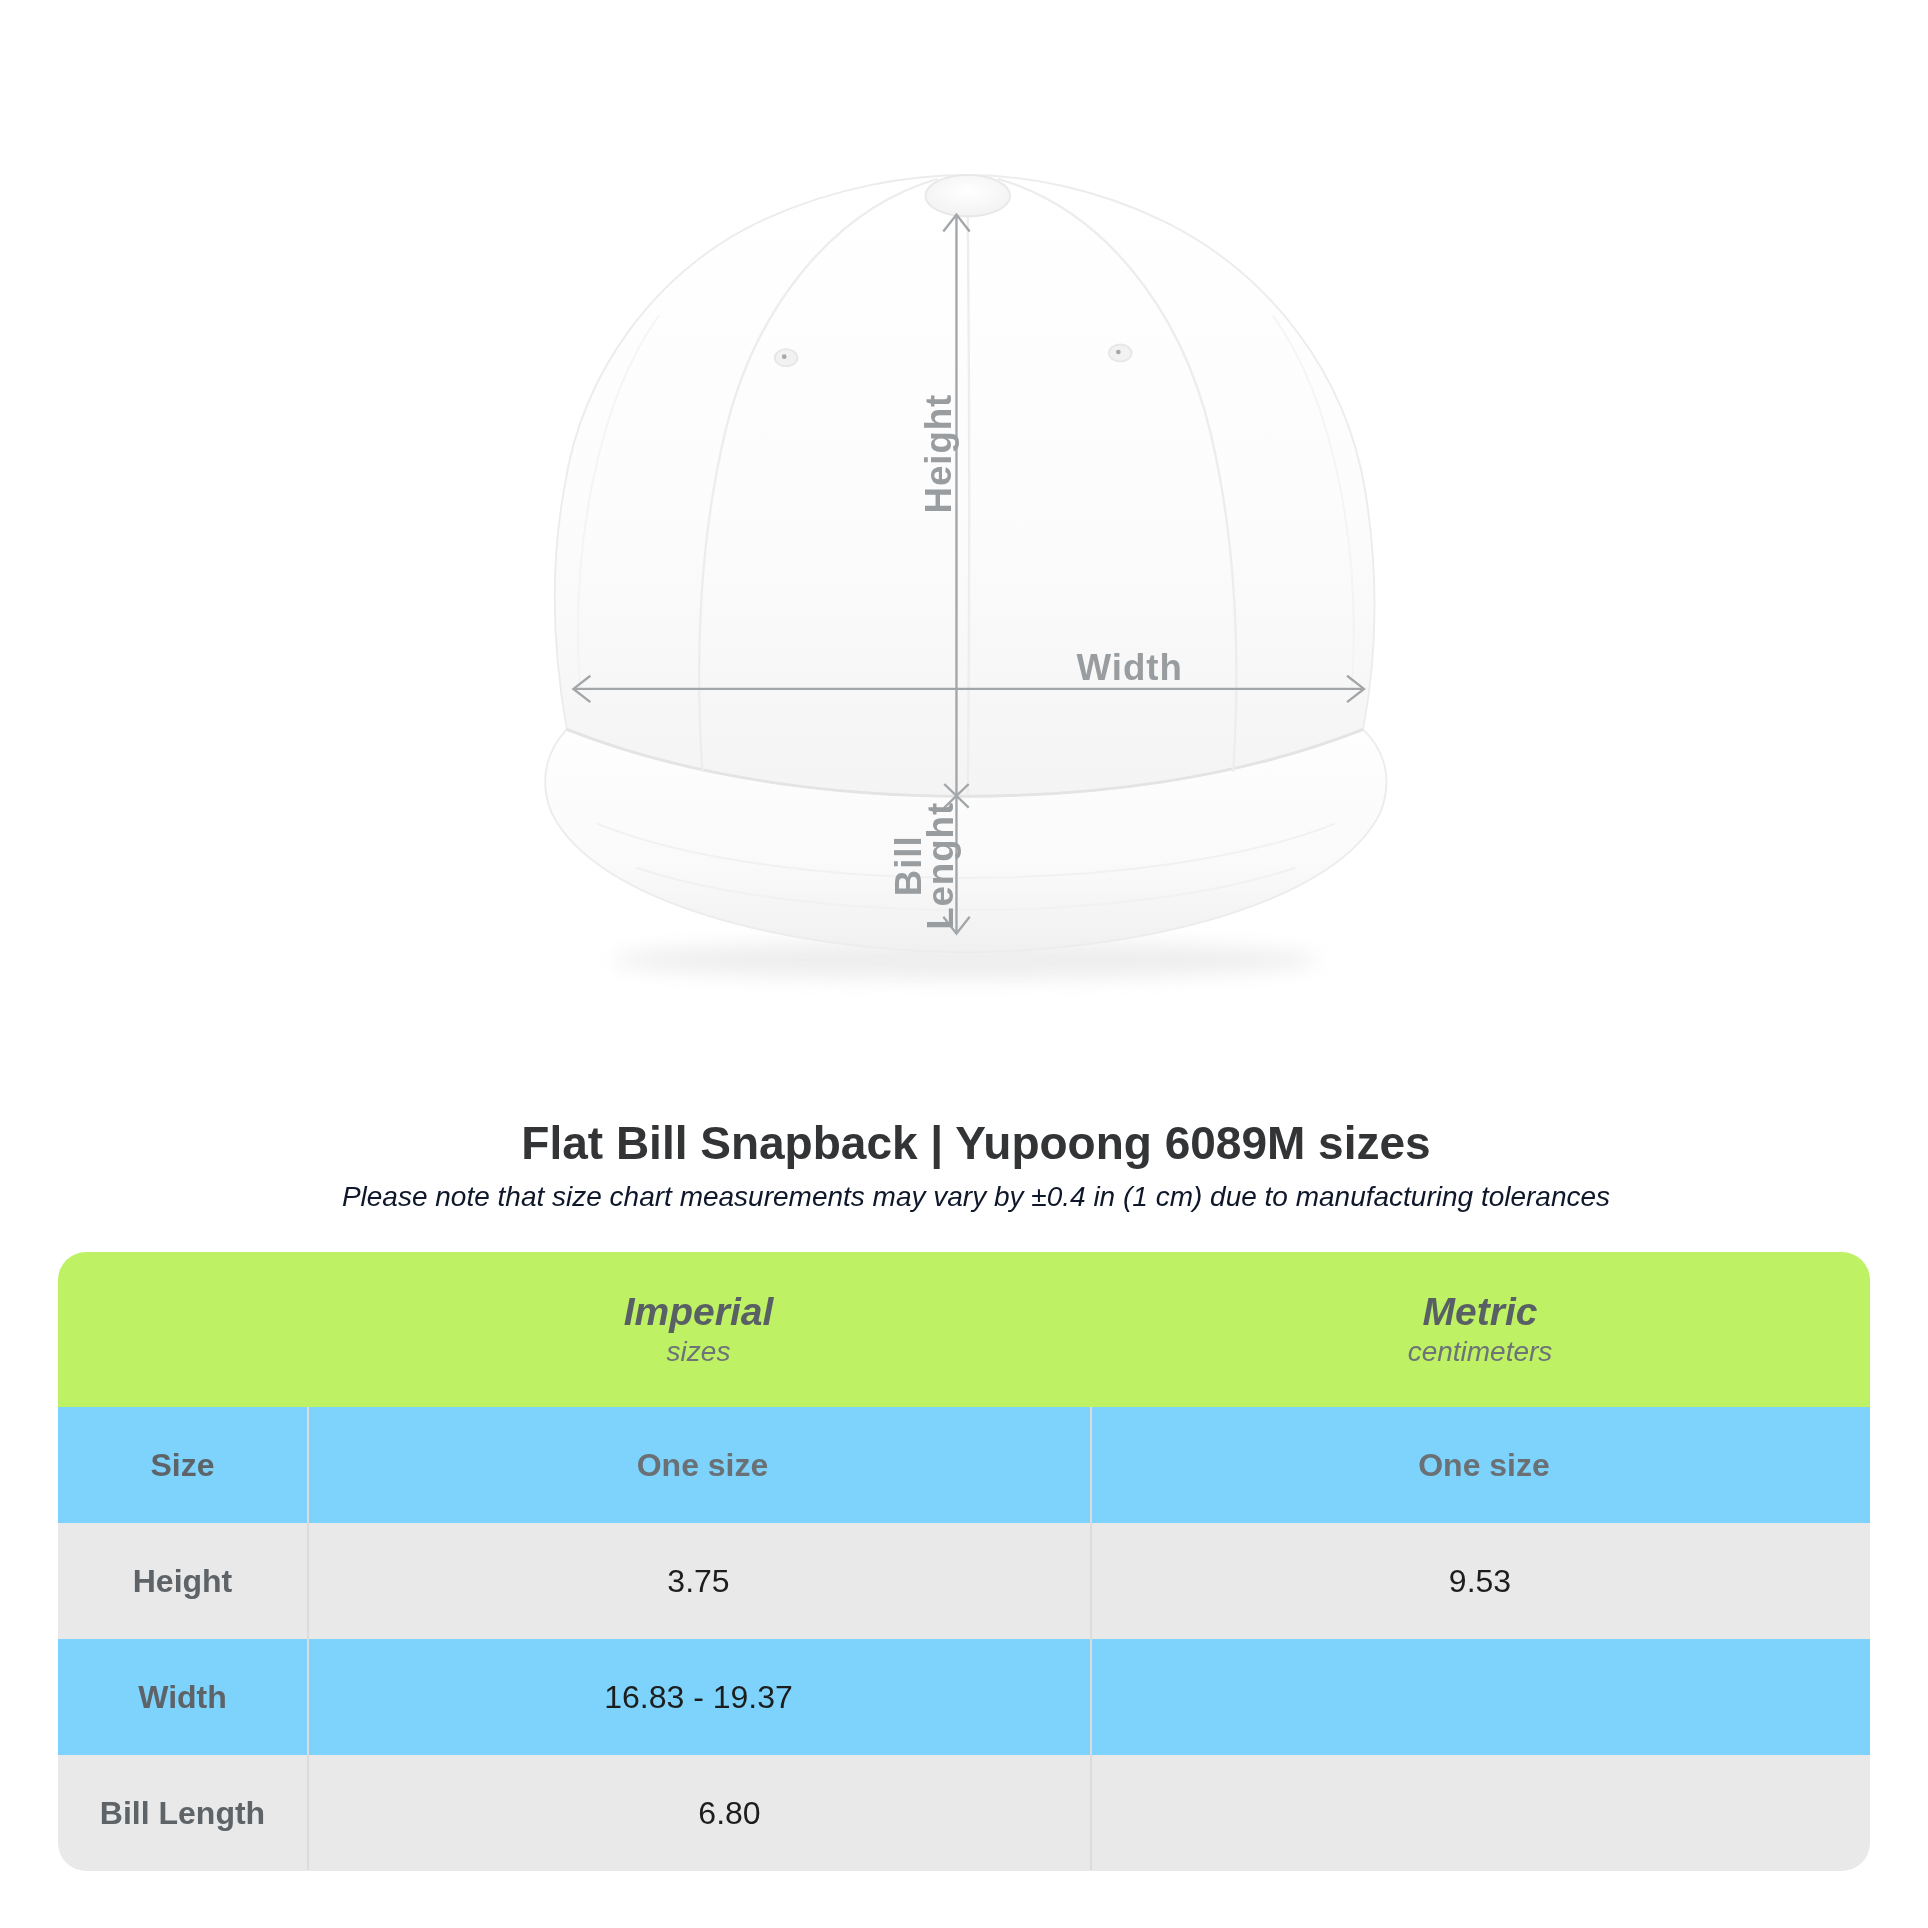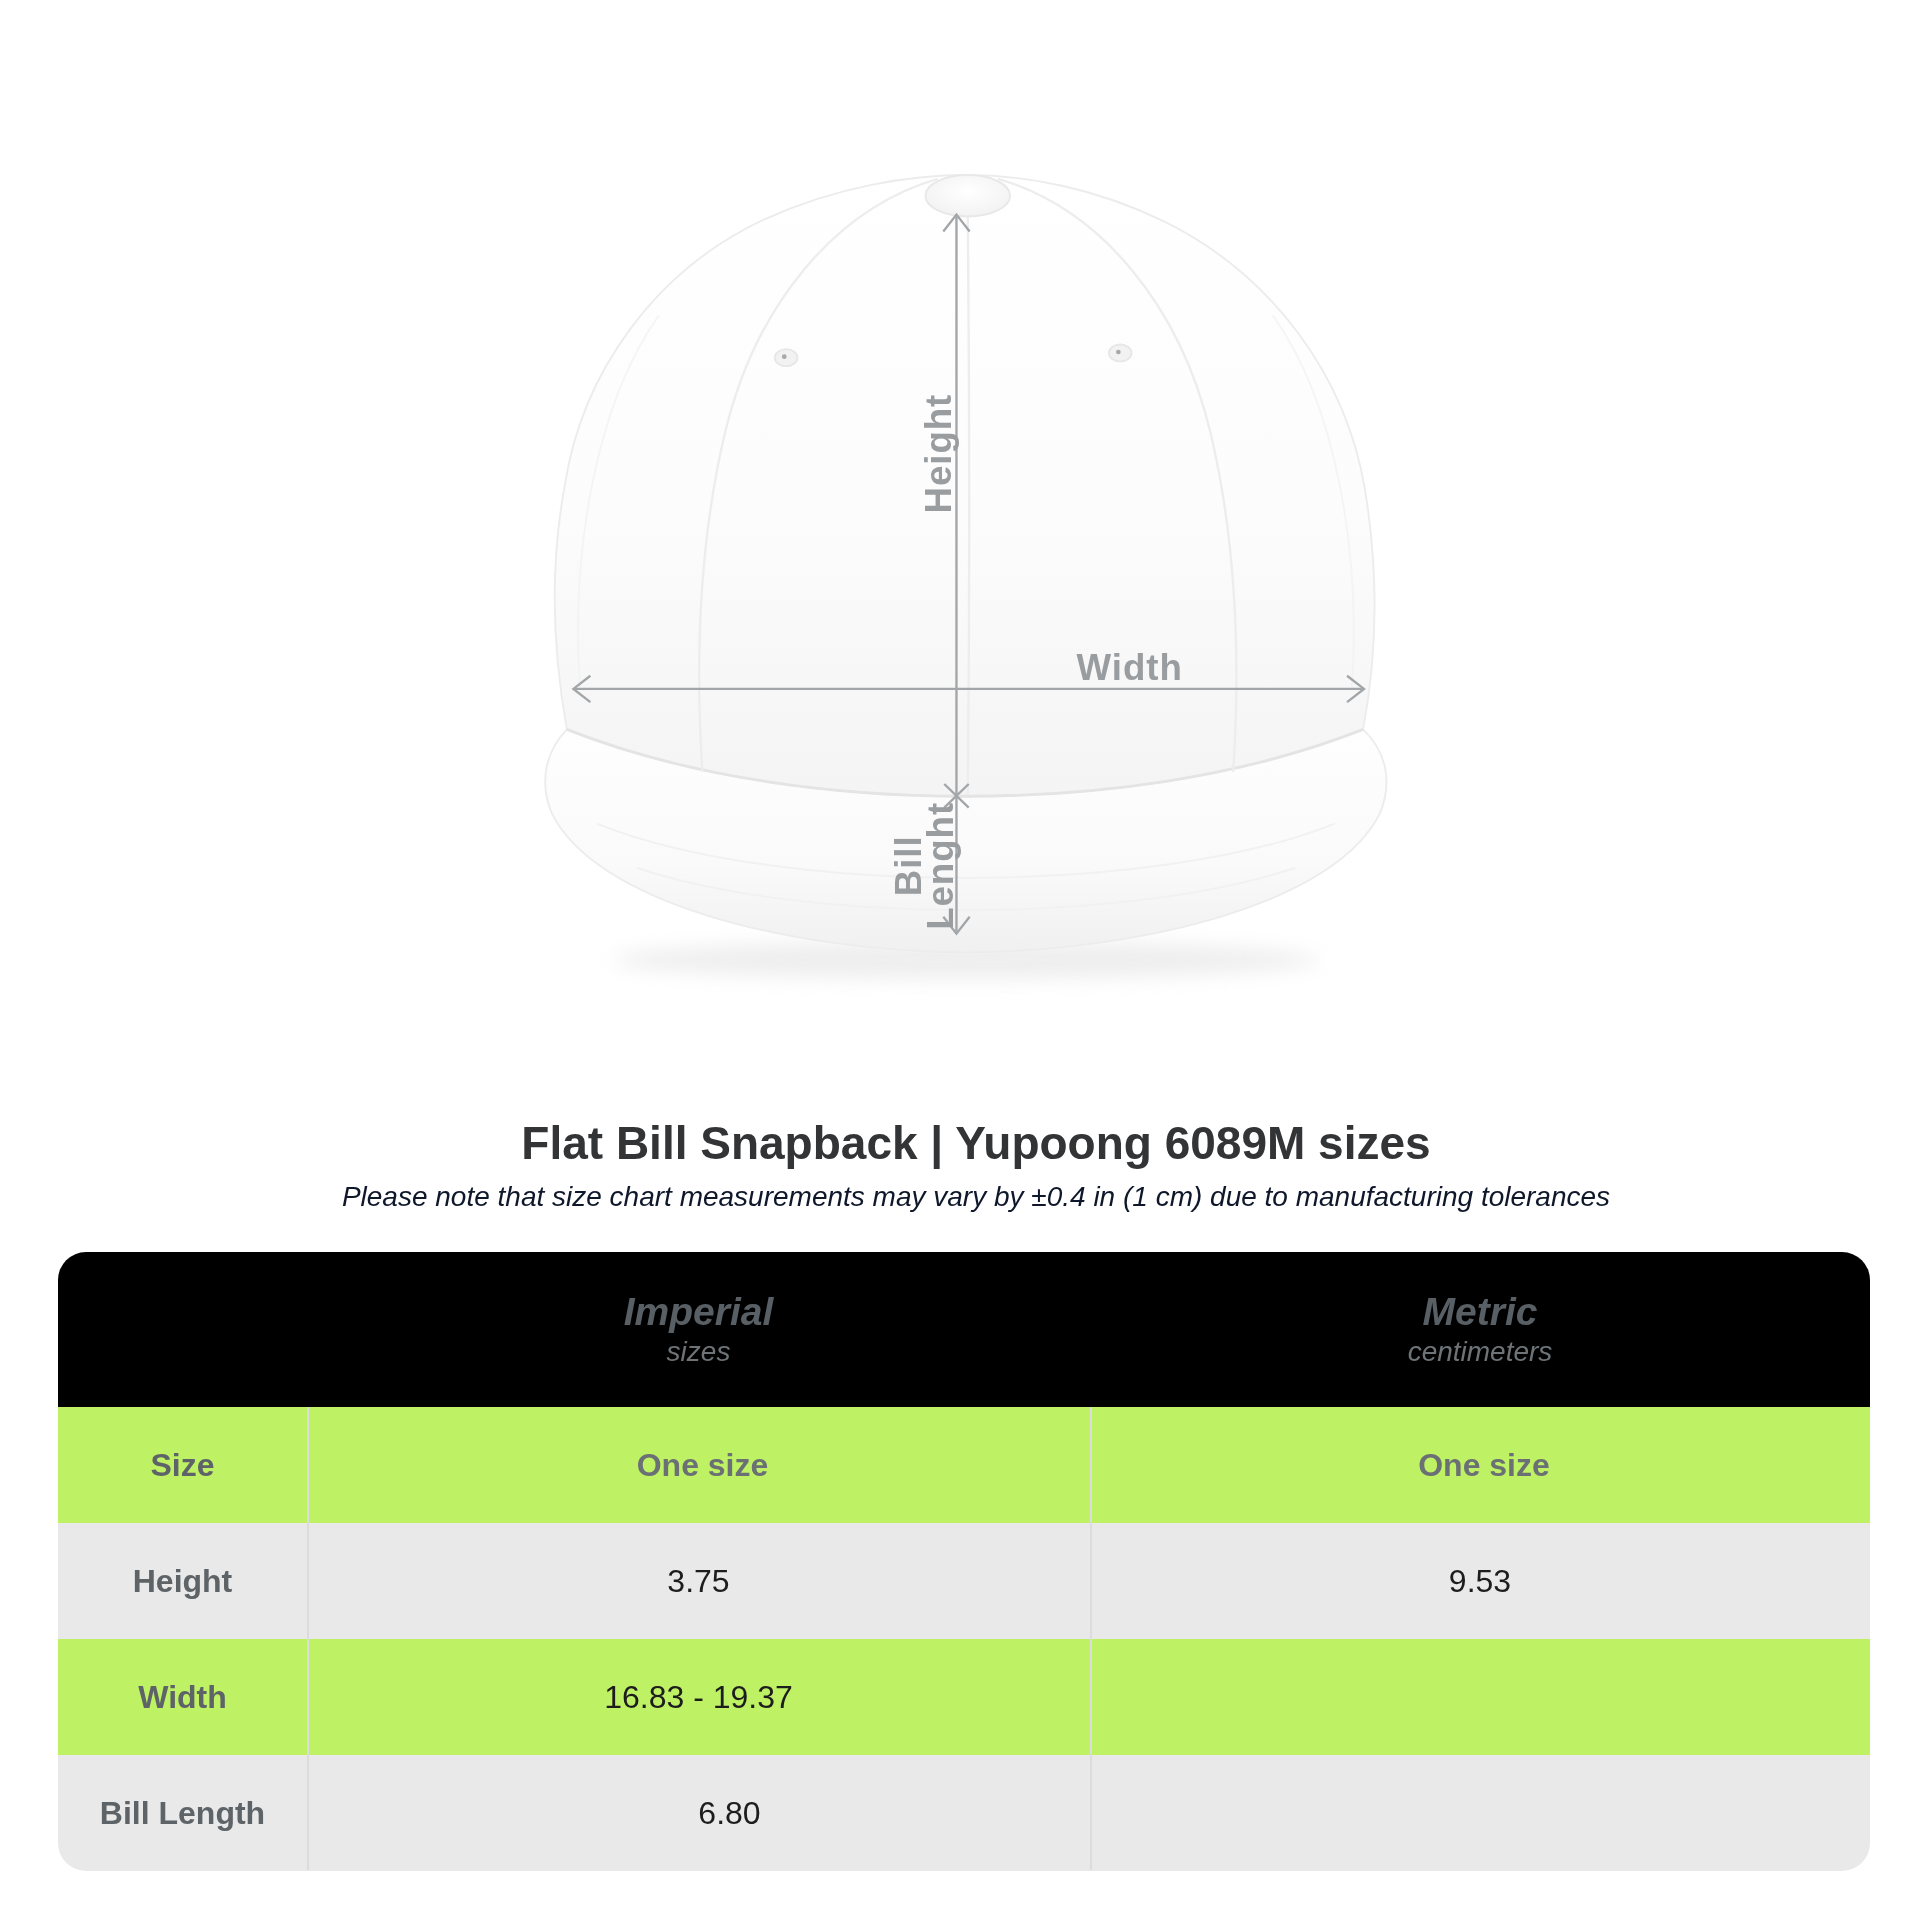--- a/index.html
+++ b/index.html
@@ -20,31 +20,31 @@
   .seam-soft{stroke:#f1f1f1;stroke-width:2;fill:none;}
 
   
   .heading{position:absolute;left:12px;top:1117px;width:1928px;text-align:center;}
   .heading h1{margin:0;font-size:46px;line-height:53px;font-weight:bold;color:#333436;}
   .heading p{margin:7.5px 0 0 0;font-size:28px;line-height:38px;font-style:italic;color:#0f172a;}
 
   
   .size-table{position:absolute;left:58px;top:1252px;width:1812px;height:619px;}
   .thead{
-    height:155px;background:#000000;border-radius:28px 28px 0 0;
+    height:155px;background:#bef264;border-radius:28px 28px 0 0;
     display:grid;grid-template-columns:249px 783px 780px;align-items:center;
   }
   .hgroup{display:flex;flex-direction:column;align-items:center;justify-content:center;}
   .hlabel{font-size:39px;line-height:43px;font-weight:bold;font-style:italic;color:#596065;}
   .hsub{font-size:28px;line-height:34px;font-style:italic;color:#6d7377;margin-top:1.9px;}
   .trow{
     height:116px;display:grid;grid-template-columns:249px 783px 780px;align-items:center;
   }
   .trow.gray{background:#e9e9e9;}
-  .trow.white{background:#bef264;}
+  .trow.white{background:#7dd3fc;}
   .trow.last{border-radius:0 0 28px 28px;gap:31px;}
   .cell{text-align:center;}
   .rlabel{font-size:32px;font-weight:bold;color:#5d6367;}
   .val{font-size:32px;font-weight:normal;color:#1d1d1d;}
   .val.onesize{font-weight:bold;color:#6a7074;padding-left:8px;}
   .vsep{position:absolute;top:155px;width:1.9px;height:463px;background:#dcdcdc;}
   .sep1{left:249px;}
   .sep2{left:1032px;}
 </style>
 </head>

